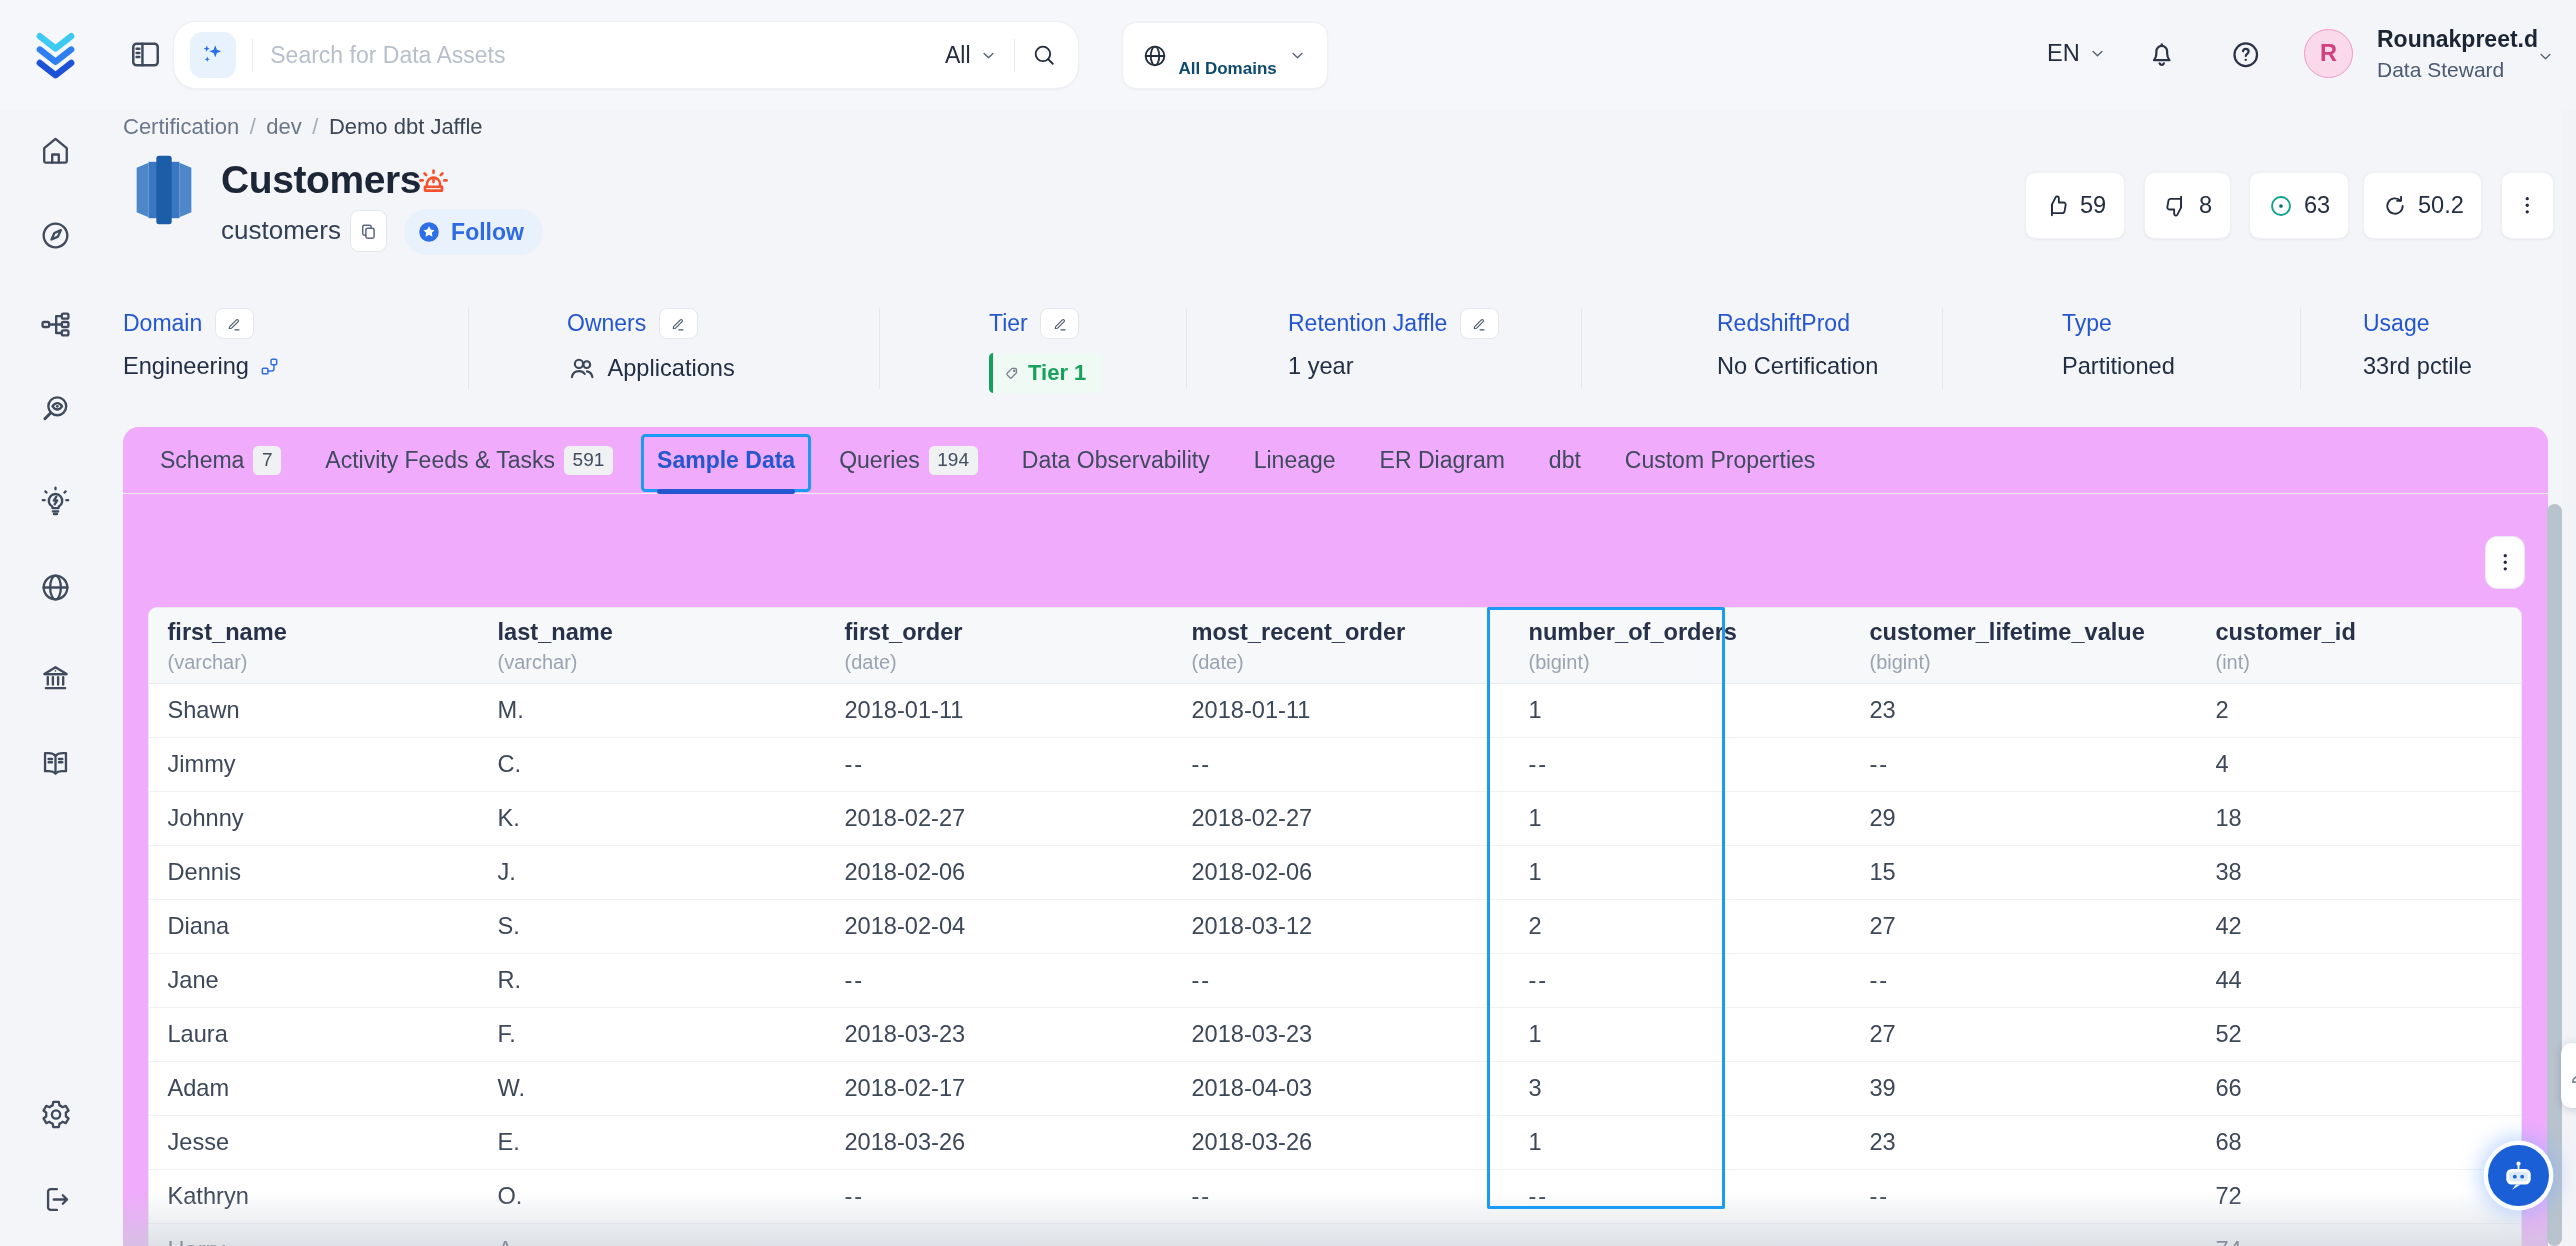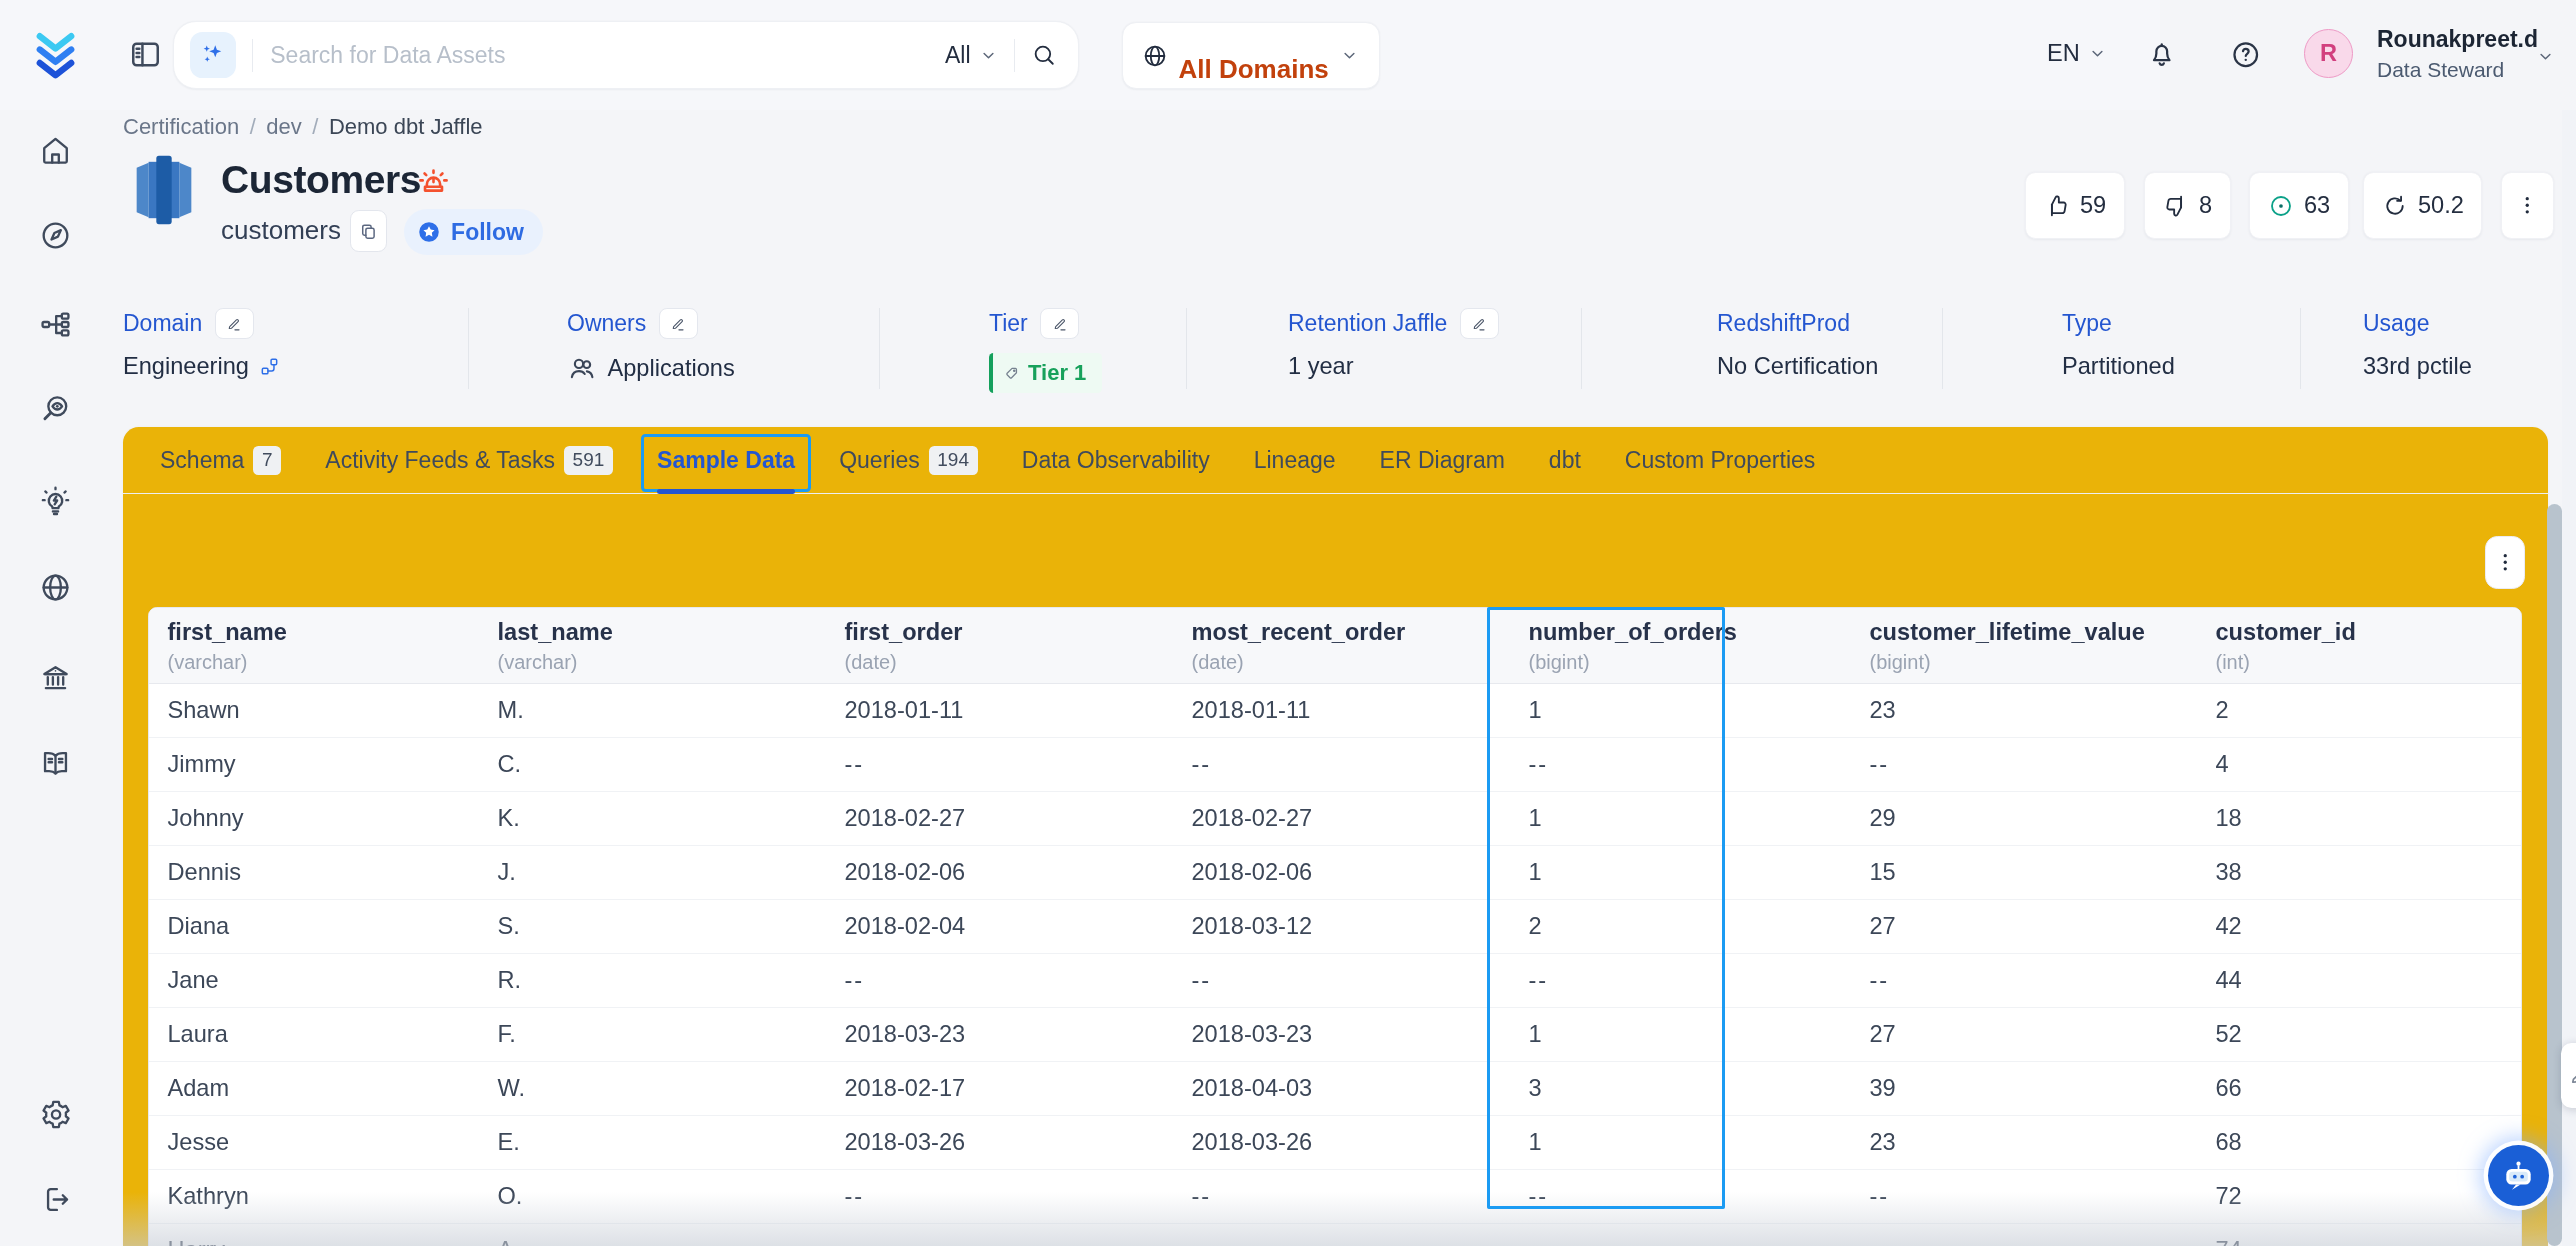--- a/index.html
+++ b/index.html
@@ -15,21 +15,21 @@
     border:0.9px solid #eef0f4;border-radius:23px;display:flex;align-items:center;
     box-shadow:0 0.9px 1.8px rgba(25,35,60,.05);padding:0 21px 0 15.8px;box-sizing:border-box;}
   .spark-btn{width:46px;height:46px;border-radius:12.3px;background:#e7f2fd;display:flex;align-items:center;justify-content:center;flex:none;cursor:pointer;}
   .vdiv{width:0.9px;height:33px;background:#e8ebf0;margin:0 15.8px;flex:none;}
   .search-input{flex:1;border:none;outline:none;background:transparent;font:23px "Liberation Sans",sans-serif;color:#2b3548;}
   .search-input::placeholder{color:#b7bfca;}
   .scope{display:flex;align-items:center;gap:7px;color:#232d3f;font-size:23px;cursor:pointer;flex:none;}
   .domains-btn{position:absolute;left:1122px;top:22px;height:67px;background:#fff;border:0.9px solid #eef0f4;
     border-radius:14px;display:flex;align-items:center;gap:10.5px;padding:0 19px;box-sizing:border-box;
     box-shadow:0 0.9px 1.8px rgba(25,35,60,.05);cursor:pointer;}
-  .domains-btn .lbl{font-size:26px;font-weight:600;color:#c2410c;margin-top:27px;}
+  .domains-btn .lbl{font-size:17px;font-weight:600;color:#0c4a6e;margin-top:27px;}
   .lang{position:absolute;left:2047px;top:40px;display:flex;align-items:center;gap:7px;font-size:23.6px;color:#232d3f;cursor:pointer;}
   .icon-btn{position:absolute;top:39px;color:#28324400;cursor:pointer;}
   .bell{left:2146px;color:#2a3446;}
   .help{left:2230px;color:#2a3446;}
   .avatar{position:absolute;left:2304px;top:29px;width:49px;height:49px;border-radius:50%;background:#f9d9ea;
     border:1.8px solid #ee9ac6;box-sizing:border-box;display:flex;align-items:center;justify-content:center;
     font-size:23.6px;font-weight:700;color:#d23f7e;cursor:pointer;}
   .user-block{position:absolute;left:2377px;top:26px;line-height:1.2;cursor:pointer;}
   .user-name{font-size:23px;font-weight:700;color:#1c2534;}
   .user-role{font-size:21px;color:#4b5a70;margin-top:3.5px;}
@@ -65,21 +65,21 @@
   .meta-label{font-size:23px;color:#2456d0;cursor:pointer;}
   .meta-edit{width:39px;height:31.5px;border:0.9px solid #e4e7ee;border-radius:7.9px;background:#fff;display:flex;
     align-items:center;justify-content:center;color:#4a5568;cursor:pointer;box-sizing:border-box;}
   .meta-value{display:flex;align-items:center;gap:10.5px;margin-top:12.3px;font-size:23.6px;color:#222e44;}
   .tier-pill{display:inline-flex;align-items:center;gap:7px;border-left:4.4px solid #14a05c;background:#eefaf3;
     border-radius:4.4px;height:40px;padding:0 15.8px 0 10.5px;font-size:22px;font-weight:600;color:#17a15b;}
   .tier-pill svg{color:#76818f;}
   .meta-div{position:absolute;top:308px;width:0.9px;height:81px;background:#e3e6eb;}
 
   
-  .content-panel{position:absolute;left:123px;top:427px;width:2425px;height:819px;background:#eab308;
+  .content-panel{position:absolute;left:123px;top:427px;width:2425px;height:819px;background:#f0abfc;
     border-radius:15.8px 15.8px 0 0;box-shadow:0 0.9px 2.6px rgba(25,35,60,.04);}
   .tabs-row{position:absolute;left:0;top:0;right:0;height:67px;border-bottom:0.9px solid #edeff3;
     display:flex;align-items:center;padding-left:37px;gap:44px;box-sizing:border-box;}
   .tab{position:relative;height:67px;display:flex;align-items:center;gap:8.8px;font-size:23px;color:#3f4a5c;cursor:pointer;white-space:nowrap;}
   .tab .badge{background:#eff1f3;color:#414c5e;border-radius:5.3px;padding:3.5px 8.8px;font-size:19px;}
   .tab.active{color:#2456d0;font-weight:700;}
   .tab.active .underline{position:absolute;left:0;right:0;bottom:0;height:4.4px;background:#2456d0;border-radius:2.6px;}
   .tab.annotated::before{content:'';position:absolute;left:-15.8px;right:-15.8px;top:7px;bottom:1.8px;
     border:3.5px solid #1b9bf3;border-radius:4.4px;pointer-events:none;}
   .panel-kebab{position:absolute;top:109px;right:23px;width:40px;height:53px;border:1.3px solid #ebecf4;

